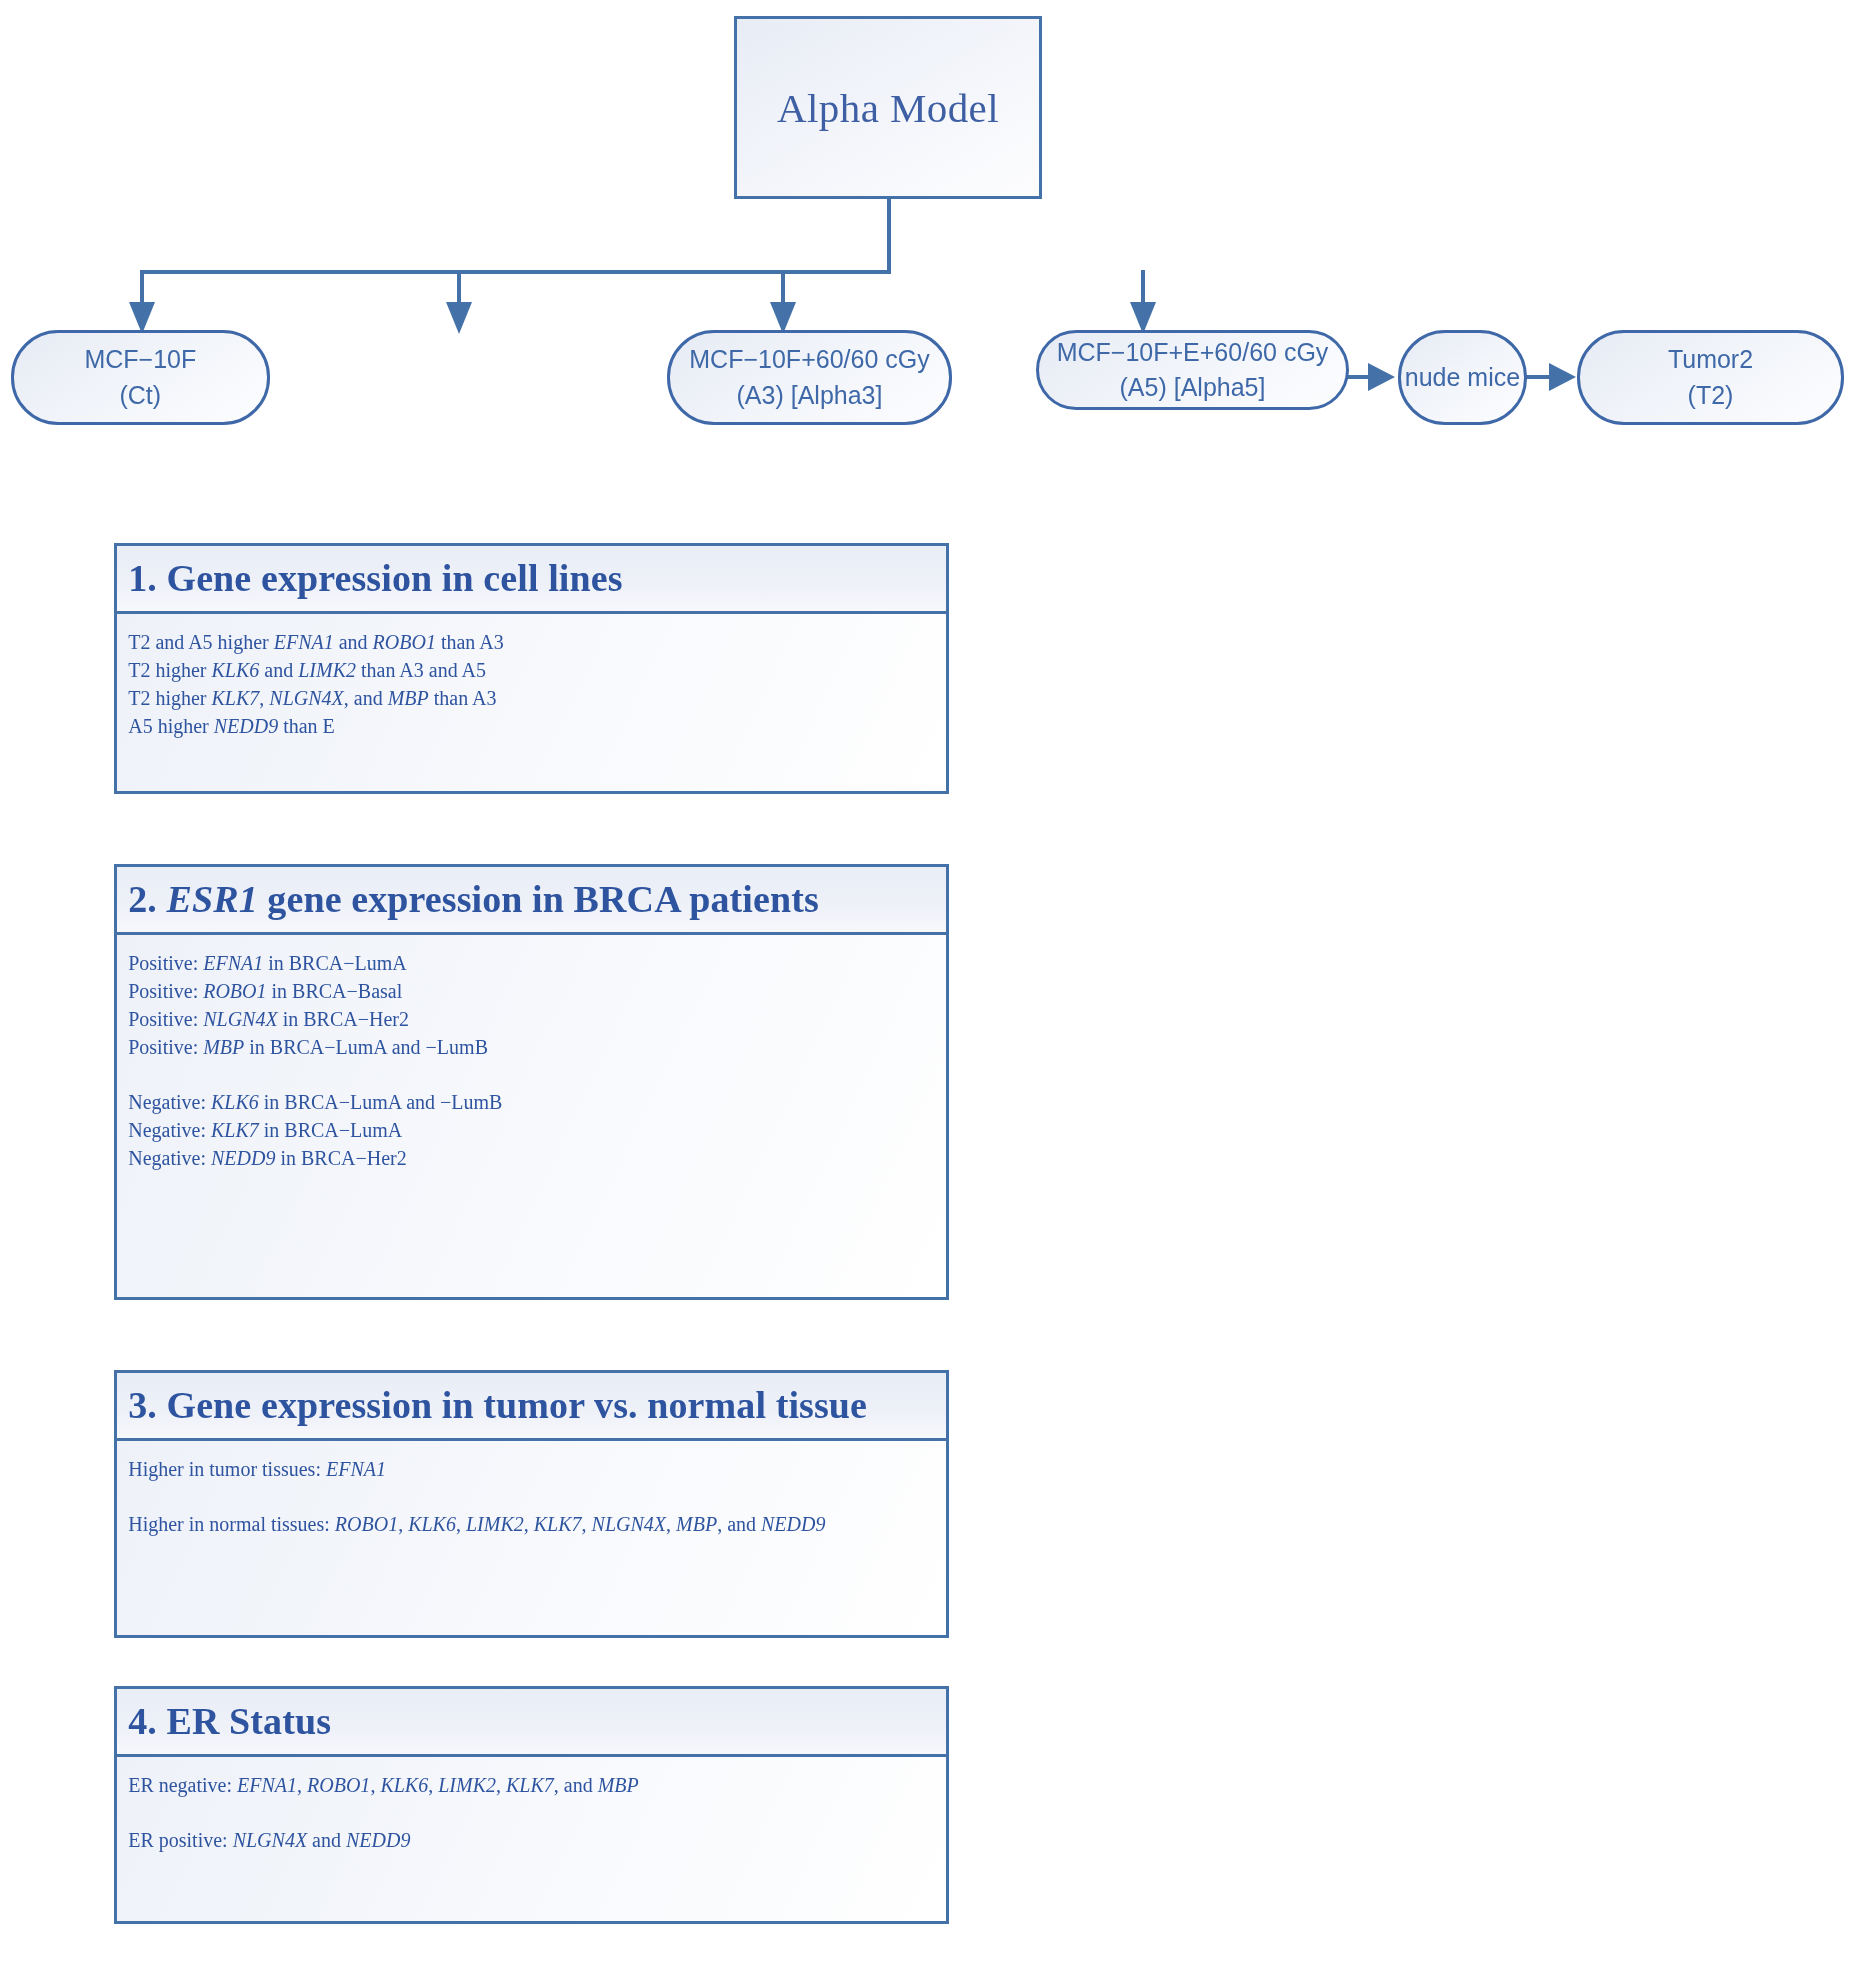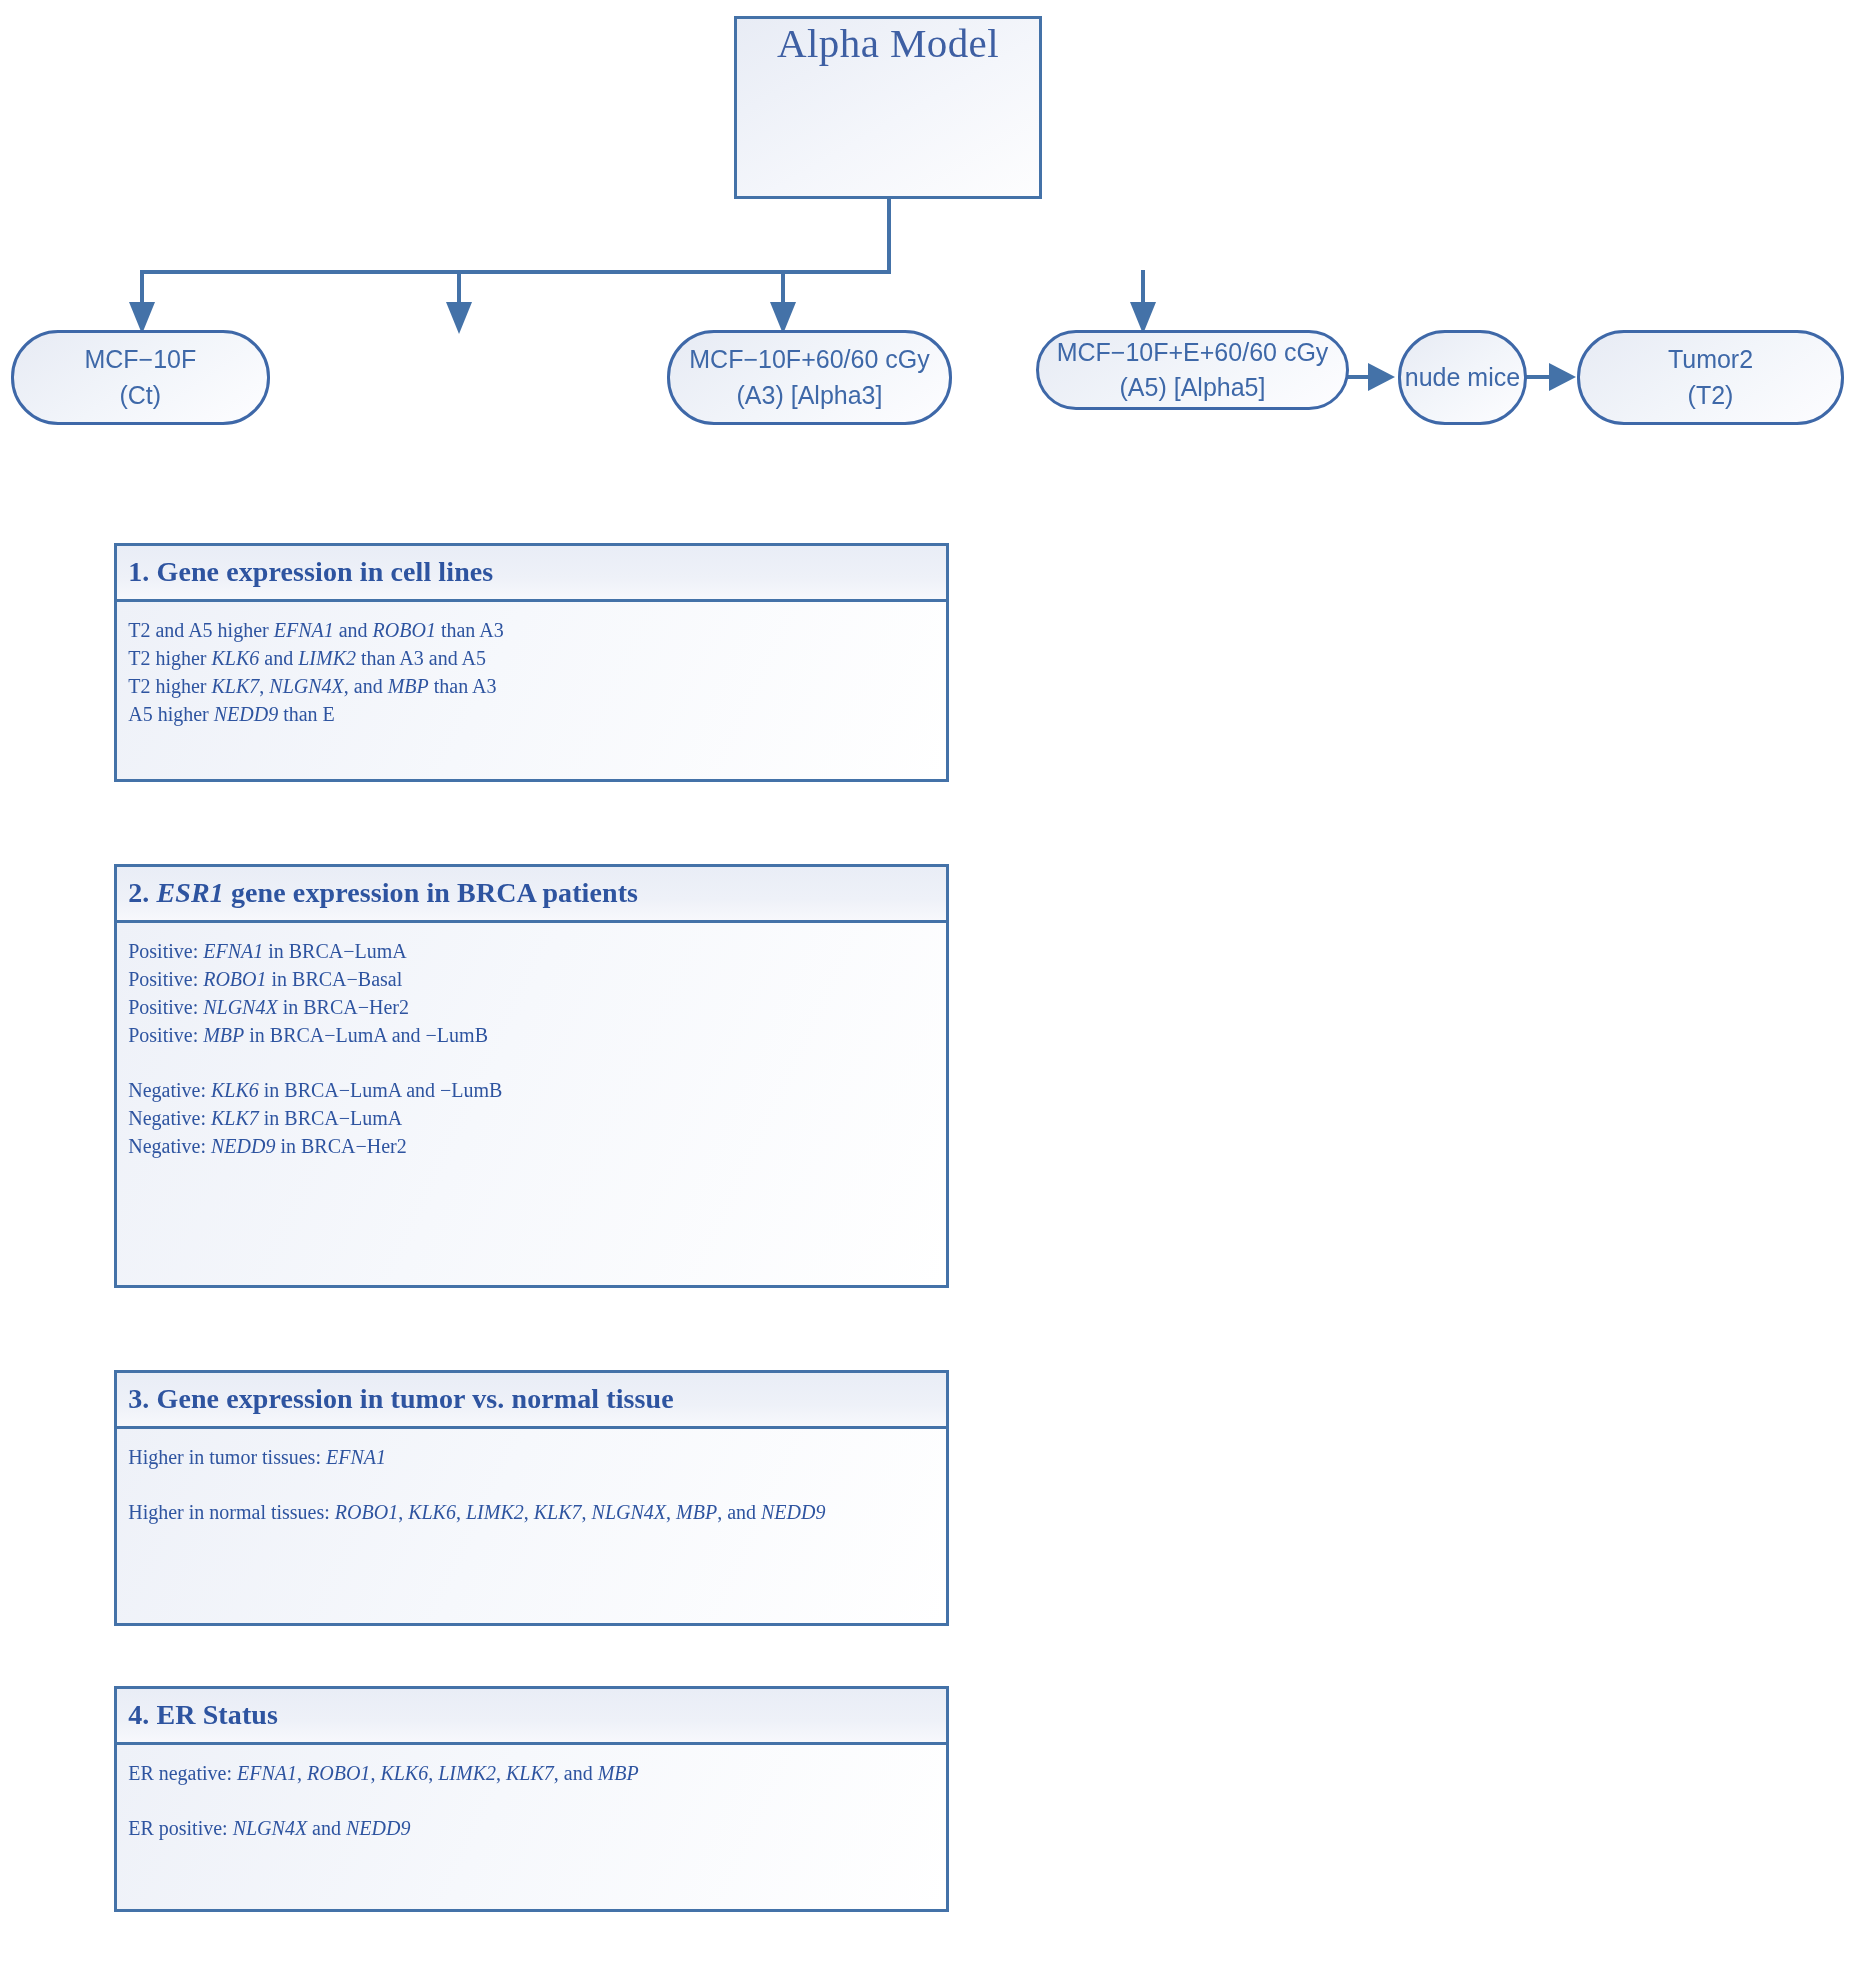--- a/index.html
+++ b/index.html
@@ -23,21 +23,21 @@
   .root-box {
     position: absolute;
     left: 734px;
     top: 16.4px;
     width: 308px;
     height: 183px;
     box-sizing: border-box;
     border: 3.9px solid #4472A8;
     background: linear-gradient(150deg, #e8ecf5 0%, #f4f6fb 55%, #fdfdfe 100%);
     display: flex;
-    align-items: flex-start;
+    align-items: center;
     justify-content: center;
   }
   .root-box .lbl {
     font-family: "Liberation Serif", serif;
     font-size: 41px;
     color: #3E5FA3;
     letter-spacing: 0.4px;
     white-space: nowrap;
   }
 
@@ -90,21 +90,21 @@
     box-sizing: border-box;
   }
   .panel-header {
     box-sizing: border-box;
     border: 3px solid #4472A8;
     border-bottom-width: 3.9px;
     background: linear-gradient(180deg, #e9edf6 0%, #eef1f8 60%, #f7f8fc 100%);
     padding: 9.5px 11.2px 11.2px 11.2px;
     font-family: "Liberation Serif", serif;
     font-weight: bold;
-    font-size: 28px;
+    font-size: 38px;
     color: #2E54A0;
     letter-spacing: 0.1px;
   }
   .panel-header .ital { font-style: italic; }
   .panel-body {
     box-sizing: border-box;
     border: 3px solid #4472A8;
     border-top: none;
     background: linear-gradient(115deg, #eef1f8 0%, #f6f8fc 45%, #ffffff 100%);
     padding: 14.7px 11.2px 17px 11.2px;

